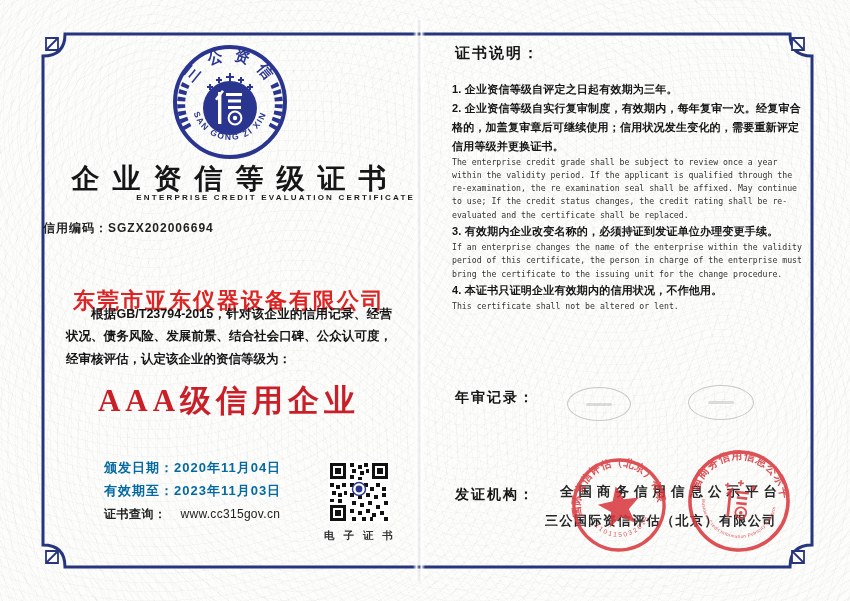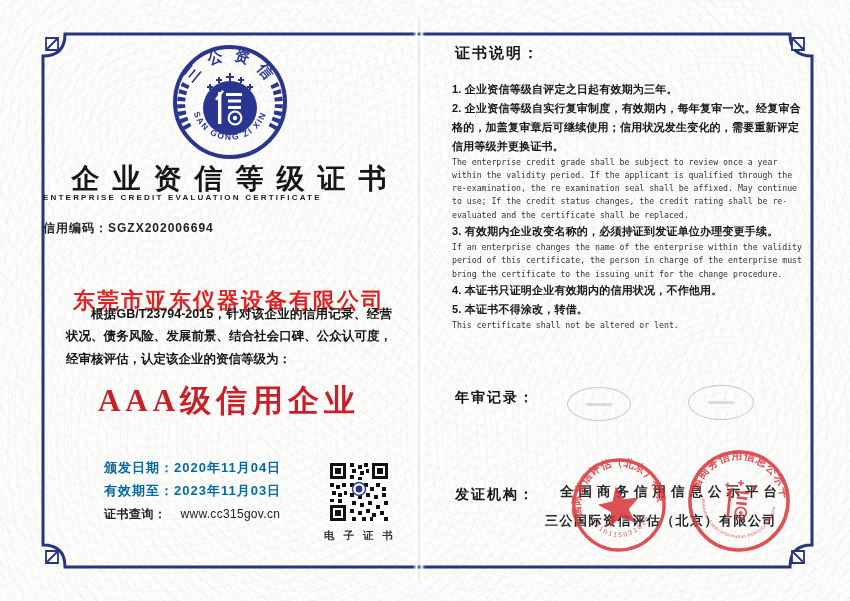--- a/index.html
+++ b/index.html
@@ -17,21 +17,21 @@
   }
   .abs { position:absolute; }
   svg text { user-select:none; }
 
   
   .cjk-serif { font-family:"Liberation Serif","DejaVu Serif",serif; }
 
   .title-cn { left:43px; top:160px; width:372px; text-align:center;
     font-size:28px; font-weight:900; letter-spacing:13px; padding-left:13px;
     color:#161616; }
-  .title-en { left:43px; top:193px; width:372px; text-align:left;
+  .title-en { left:43px; top:193px; width:372px; text-align:right;
     font-size:8px; font-weight:700; letter-spacing:2.2px; color:#1c1c1c; }
   .credit-no { left:43px; top:220px; width:372px; text-align:left;
     font-size:12px; font-weight:700; letter-spacing:1px; color:#222; }
   .company { left:43px; top:242px; width:372px; text-align:center;
     font-size:22px; font-weight:900; letter-spacing:2px; color:#dd2424;margin-top:44px; }
   .social-code { left:43px; top:281px; width:372px; text-align:center;
     font-size:12px; font-weight:700; letter-spacing:1.6px; color:#1d1d1d; }
   .body-par { left:66px; top:303px; width:326px; font-size:12.5px; font-weight:600;
     line-height:1.78; color:#141414; text-indent:2em; text-align:justify; }
   .rating { left:43px; top:380px; width:372px; text-align:center;
@@ -155,21 +155,20 @@
 
   <div class="abs r-heading">证书说明：</div>
 
   <div class="abs instr">
     <p class="cn">1. 企业资信等级自评定之日起有效期为三年。</p>
     <p class="cn">2. 企业资信等级自实行复审制度，有效期内，每年复审一次。经复审合格的，加盖复审章后可继续使用；信用状况发生变化的，需要重新评定信用等级并更换证书。</p>
     <p class="en">The enterprise credit grade shall be subject to review once a year within the validity period. If the applicant is qualified through the re-examination, the re examination seal shall be affixed. May continue to use; If the credit status changes, the credit rating shall be re-evaluated and the certificate shall be replaced.</p>
     <p class="cn">3. 有效期内企业改变名称的，必须持证到发证单位办理变更手续。</p>
     <p class="en">If an enterprise changes the name of the enterprise within the validity period of this certificate, the person in charge of the enterprise must bring the certificate to the issuing unit for the change procedure.</p>
     <p class="cn">4. 本证书只证明企业有效期内的信用状况，不作他用。</p>
-    <p class="cn">5. 本证书不得涂改，转借。</p>
     <p class="en">This certificate shall not be altered or lent.</p>
   </div>
 
   <div class="abs annual-label">年审记录：</div>
   <div class="abs oval" style="left:567px; top:387px; width:64px; height:34px;">
       <span class="oval-dash"></span>
     </div>
   <div class="abs oval" style="left:688px; top:385px; width:66px; height:35px;">
       <span class="oval-dash"></span>
     </div>

